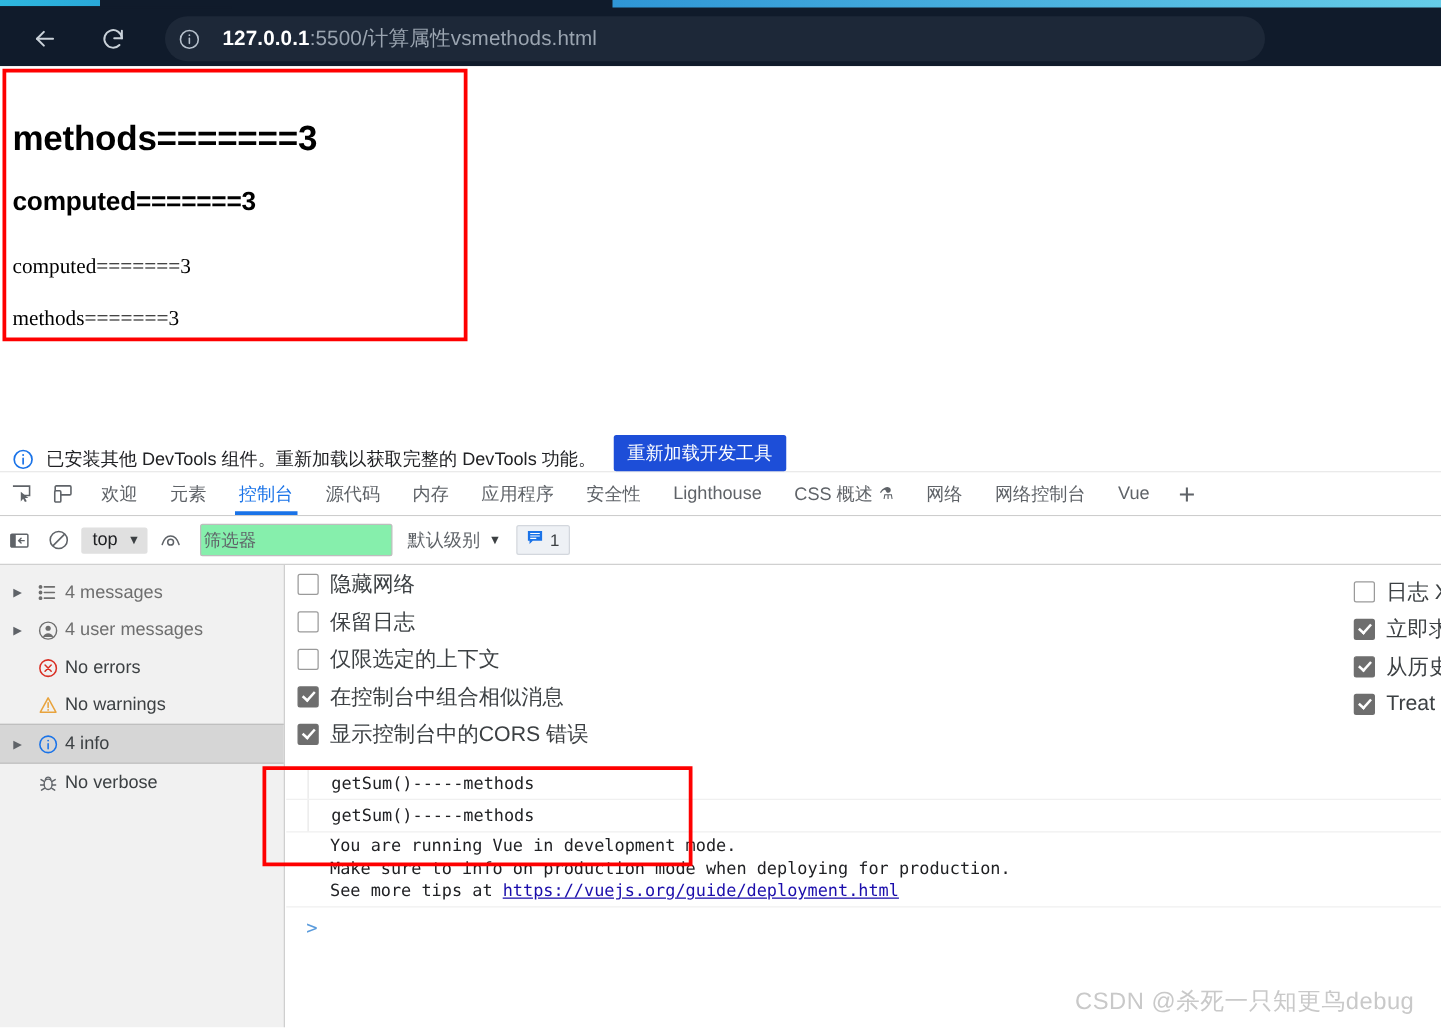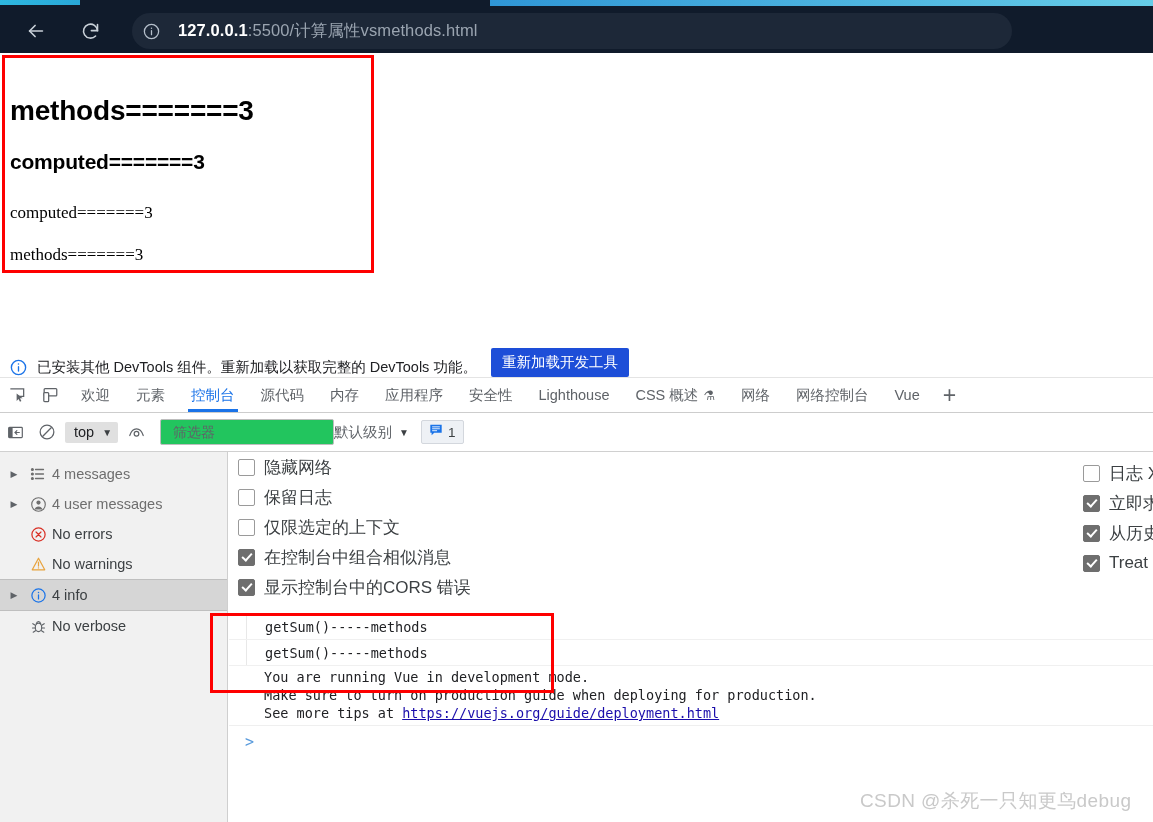--- a/index.html
+++ b/index.html
@@ -61,23 +61,23 @@
   .dt-plus{font-size:23px;color:#5f6368;padding:0 10px;line-height:1;cursor:pointer;}
 
   
   .c-toolbar{position:absolute;left:0;top:413px;width:1153px;height:38px;background:#fff;
       border-bottom:1px solid #d0d0d0;display:flex;align-items:center;}
   .c-ico{width:31px;height:30px;display:flex;align-items:center;justify-content:center;color:#5f6368;cursor:pointer;}
   .ctx-sel{display:flex;align-items:center;height:21px;background:#e0e0e0;border-radius:2px;
       padding:0 6px 0 9px;margin:0 3px;font-size:14.5px;color:#202124;cursor:pointer;}
   .ctx-sel .caret{margin-left:8px;font-size:10px;color:#3c4043;}
   .filter-box{width:148px;height:24px;border:1px solid #bdbdbd;border-radius:2px;margin-left:8px;
-      padding:0 12px;font-size:14px;color:#3c4043;font-family:inherit;background:#22c55e;}
+      padding:0 2px;font-size:14px;color:#3c4043;font-family:inherit;background:#86efac;}
   .filter-box::placeholder{color:#5f6368;}
-  .lvl-sel{display:flex;align-items:center;font-size:14.5px;color:#5f6368;cursor:pointer;}
+  .lvl-sel{display:flex;align-items:center;font-size:14.5px;color:#5f6368;margin-left:12px;cursor:pointer;}
   .lvl-sel .caret{margin-left:7px;font-size:10px;color:#3c4043;}
   .issue-badge{display:flex;align-items:center;gap:5px;margin-left:12px;height:22px;
       background:#eef1f5;border:1px solid #d3d7dd;border-radius:2px;padding:0 7px;cursor:pointer;}
   .issue-badge .num{font-size:13.5px;color:#3c4043;}
 
   
   .c-body{position:absolute;left:0;top:452px;width:1153px;height:370px;background:#fff;}
 
   .c-side{position:absolute;left:0;top:0;width:228px;height:370px;background:#f1f1f1;
       border-right:1px solid #cfcfcf;padding-top:7px;box-sizing:border-box;}
@@ -383,21 +383,21 @@
         <span class="gutter"></span>
         <span class="log-text">getSum()-----methods</span>
         </div>
       <div class="log-row">
         <span class="gutter"></span>
         <span class="log-text">getSum()-----methods</span>
         </div>
 
       <div class="vue-block">
         <div>You are running Vue in development mode.</div>
-        <div>Make sure to turn on production guide when deploying for production.</div>
+        <div>Make sure to info on production mode when deploying for production.</div>
         <div><span>See more tips at </span><a href="#">https://vuejs.org/guide/deployment.html</a></div>
       </div>
 
       <div class="prompt-row">
         <span>&gt;</span>
       </div>
     </div>
   </div>
 
   <div class="log-annot"></div>

